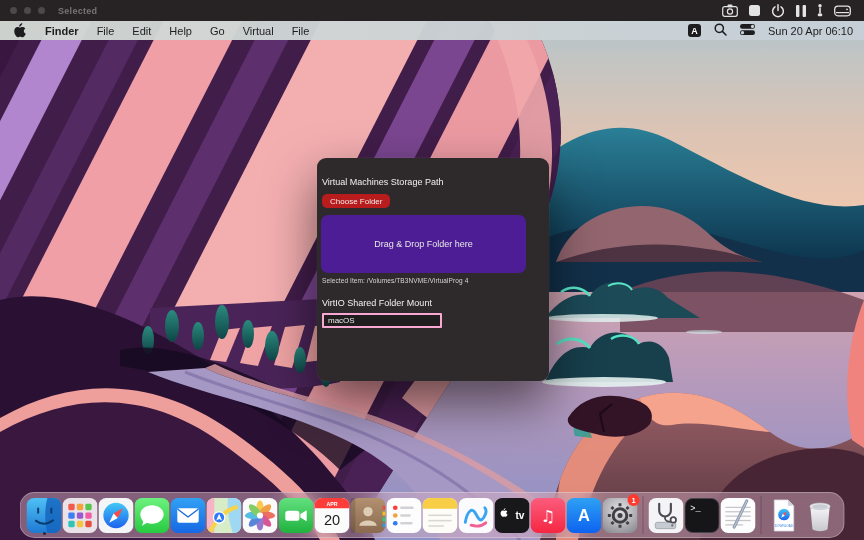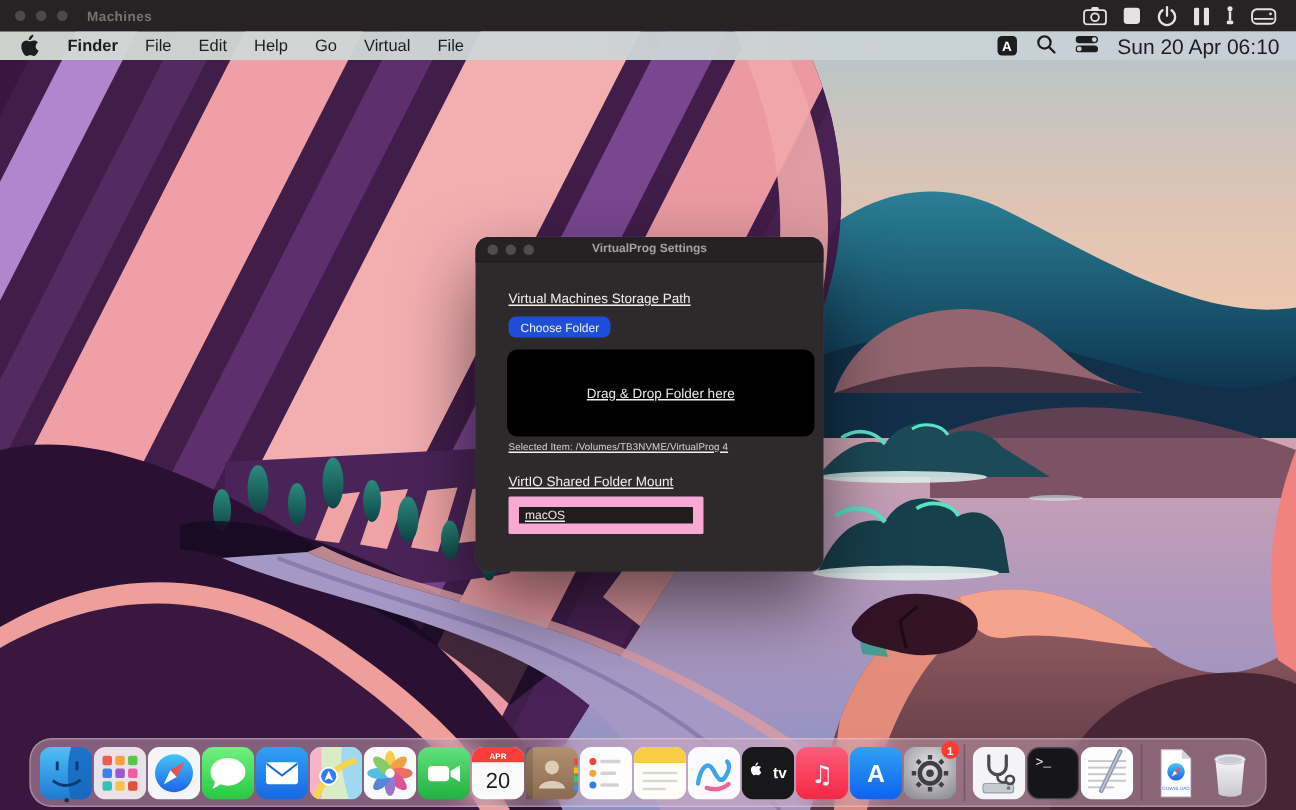--- a/index.html
+++ b/index.html
@@ -18,38 +18,38 @@
   
   .menubar{position:absolute;left:0;top:21px;width:864px;height:19px;z-index:20;
     background:linear-gradient(90deg,rgba(211,217,212,.96),rgba(198,207,215,.96));
     display:flex;align-items:center;color:#1d1d1f;font-size:11px;gap:32px;}
   .mb-left{display:flex;align-items:center;gap:0;}
   .mb-apple{padding:0 10px 0 13px;display:flex;align-items:center;}
   .mb-item{padding:0 9px;}
   .mb-item.active{font-weight:bold;}
   .mb-right{margin-left:auto;display:flex;align-items:center;gap:13px;padding-right:11px;}
   .mb-abox{width:13px;height:13px;background:#1d1d1f;border-radius:3px;color:#fff;font-size:9px;font-weight:bold;display:flex;align-items:center;justify-content:center;}
-  .mb-clock{font-size:14px;}
+  .mb-clock{font-size:11px;}
 
   
   .swin{position:absolute;left:317px;top:158px;width:232px;height:223px;background:#2e2a2b;border-radius:9px;
     box-shadow:0 22px 50px rgba(0,0,0,.55),0 0 0 .5px rgba(255,255,255,.09);z-index:10;color:#f1efef;}
   .swin-titlebar{position:relative;height:16px;background:#262223;border-radius:9px 9px 0 0;border-bottom:1px solid #1d1a1b;}
   .swin-lights{position:absolute;left:8px;top:4.5px;display:flex;gap:5px;}
   .swin-light{width:7px;height:7px;border-radius:50%;background:#504b4d;}
   .swin-title{text-align:center;font-size:8px;font-weight:bold;color:#a7a2a4;line-height:16px;}
-  .swin-body{position:relative;padding:0 22px;text-decoration:underline;}
+  .swin-body{position:relative;padding:0 5px;}
   .lbl{font-size:9px;color:#f2f0f0;}
   .lbl-storage{margin-top:19px;}
-  .btn-choose{display:inline-block;margin-top:7px;background:#1d4ed8;border-radius:5px;padding:2.5px 8px;font-size:8px;color:#f0eeee;text-align:right;}
-  .dropzone{margin-top:7px;width:205px;height:58px;margin-left:-1px;background:#000000;border-radius:7px;display:flex;align-items:center;justify-content:center;}
+  .btn-choose{display:inline-block;margin-top:7px;background:#b91c1c;border-radius:5px;padding:2.5px 8px;font-size:8px;color:#f0eeee;text-align:right;}
+  .dropzone{margin-top:7px;width:205px;height:58px;margin-left:-1px;background:#4c1d95;border-radius:7px;display:flex;align-items:center;justify-content:center;}
   .dz-text{font-size:9px;color:#e9e7e7;}
   .sel-item{margin-top:4px;font-size:6.5px;color:#d8d5d6;letter-spacing:.1px;}
   .lbl-virtio{margin-top:14px;}
-  .mount-input{margin-top:5px;display:block;width:108px;height:11px;background:#201d1e;border:7px solid #f9a8d4;border-radius:1px;color:#eceaea;font-size:8px;padding:0 4px;font-family:"Liberation Sans",sans-serif;outline:none;}
+  .mount-input{margin-top:5px;display:block;width:108px;height:11px;background:#201d1e;border:2px solid #f9a8d4;border-radius:1px;color:#eceaea;font-size:8px;padding:0 4px;font-family:"Liberation Sans",sans-serif;outline:none;}
   .chk-row{margin-top:14px;display:flex;align-items:center;gap:8px;}
   .chk-row .gap{width:8px;}
   .checkbox{width:11px;height:11px;border-radius:2.5px;background:#8f8f94;box-shadow:inset 0 0 0 .5px #77777c;position:relative;}
   .checkbox.checked::after{content:"\2713";position:absolute;left:1.5px;top:-1px;font-size:9px;font-weight:bold;color:#2c2c2f;}
 
   
   .dock{position:absolute;left:50%;transform:translateX(-50%);bottom:2px;height:44px;z-index:15;
     background:rgba(214,173,192,.48);border:.5px solid rgba(255,255,255,.28);border-radius:15px;
     display:flex;align-items:center;gap:1px;padding:0 6px;backdrop-filter:blur(9px);}
   .d-item{position:relative;width:35px;height:40px;display:flex;align-items:center;justify-content:center;flex:0 0 auto;}
@@ -173,21 +173,21 @@
     <path d="M568,418 C580,398 604,392 628,398 C648,402 656,412 650,424 C640,436 616,440 596,434 C580,430 566,428 568,418 Z" fill="#331326"></path>
     <path d="M604,432 L600,414 L612,404" stroke="#1c0a18" stroke-width="2" fill="none"></path>
   </svg>
 
   <div class="vm-titlebar">
     <div class="vm-lights">
       <span class="vm-light"></span>
       <span class="vm-light"></span>
       <span class="vm-light"></span>
     </div>
-    <span class="vm-title">Machines</span>
+    <span class="vm-title">Selected</span>
     <div class="vm-icons">
       <span>
           <svg width="16" height="13" viewBox="0 0 16 13">
             <rect x="0.7" y="2.7" width="14.6" height="9.6" rx="2" stroke="#e3e3e3" stroke-width="1.2" fill="none"></rect>
             <rect x="5.5" y="0.6" width="5" height="2.6" rx="1" fill="#e3e3e3"></rect>
             <circle cx="8" cy="7.5" r="2.6" stroke="#e3e3e3" stroke-width="1.2" fill="none"></circle>
           </svg>
         </span>
       <span>
           <svg width="11" height="11" viewBox="0 0 11 11">
@@ -248,28 +248,20 @@
             <rect x="0" y="0" width="30" height="9.5" rx="4.75" fill="#1d1d1f"></rect>
             <circle cx="25" cy="4.75" r="3.2" fill="#ccd5d6"></circle>
             <rect x="0" y="12.5" width="30" height="9.5" rx="4.75" fill="#1d1d1f"></rect>
             <circle cx="5" cy="17.25" r="3.2" fill="#ccd5d6"></circle>
           </svg></span>
       <span class="mb-clock">Sun 20 Apr 06:10</span>
     </div>
   </div>
 
   <div class="swin">
-    <div class="swin-titlebar">
-      <div class="swin-lights">
-        <span class="swin-light"></span>
-        <span class="swin-light"></span>
-        <span class="swin-light"></span>
-      </div>
-      <div class="swin-title">VirtualProg Settings</div>
-    </div>
     <div class="swin-body">
       <div class="lbl lbl-storage">Virtual Machines Storage Path</div>
       <div class="btn-choose">Choose Folder</div>
       <div class="dropzone">
         <span class="dz-text">Drag &amp; Drop Folder here</span>
       </div>
       <div class="sel-item">Selected Item: /Volumes/TB3NVME/VirtualProg 4</div>
       <div class="lbl lbl-virtio">VirtIO Shared Folder Mount</div>
       <input class="mount-input" type="text" value="macOS" style="">
     </div>

